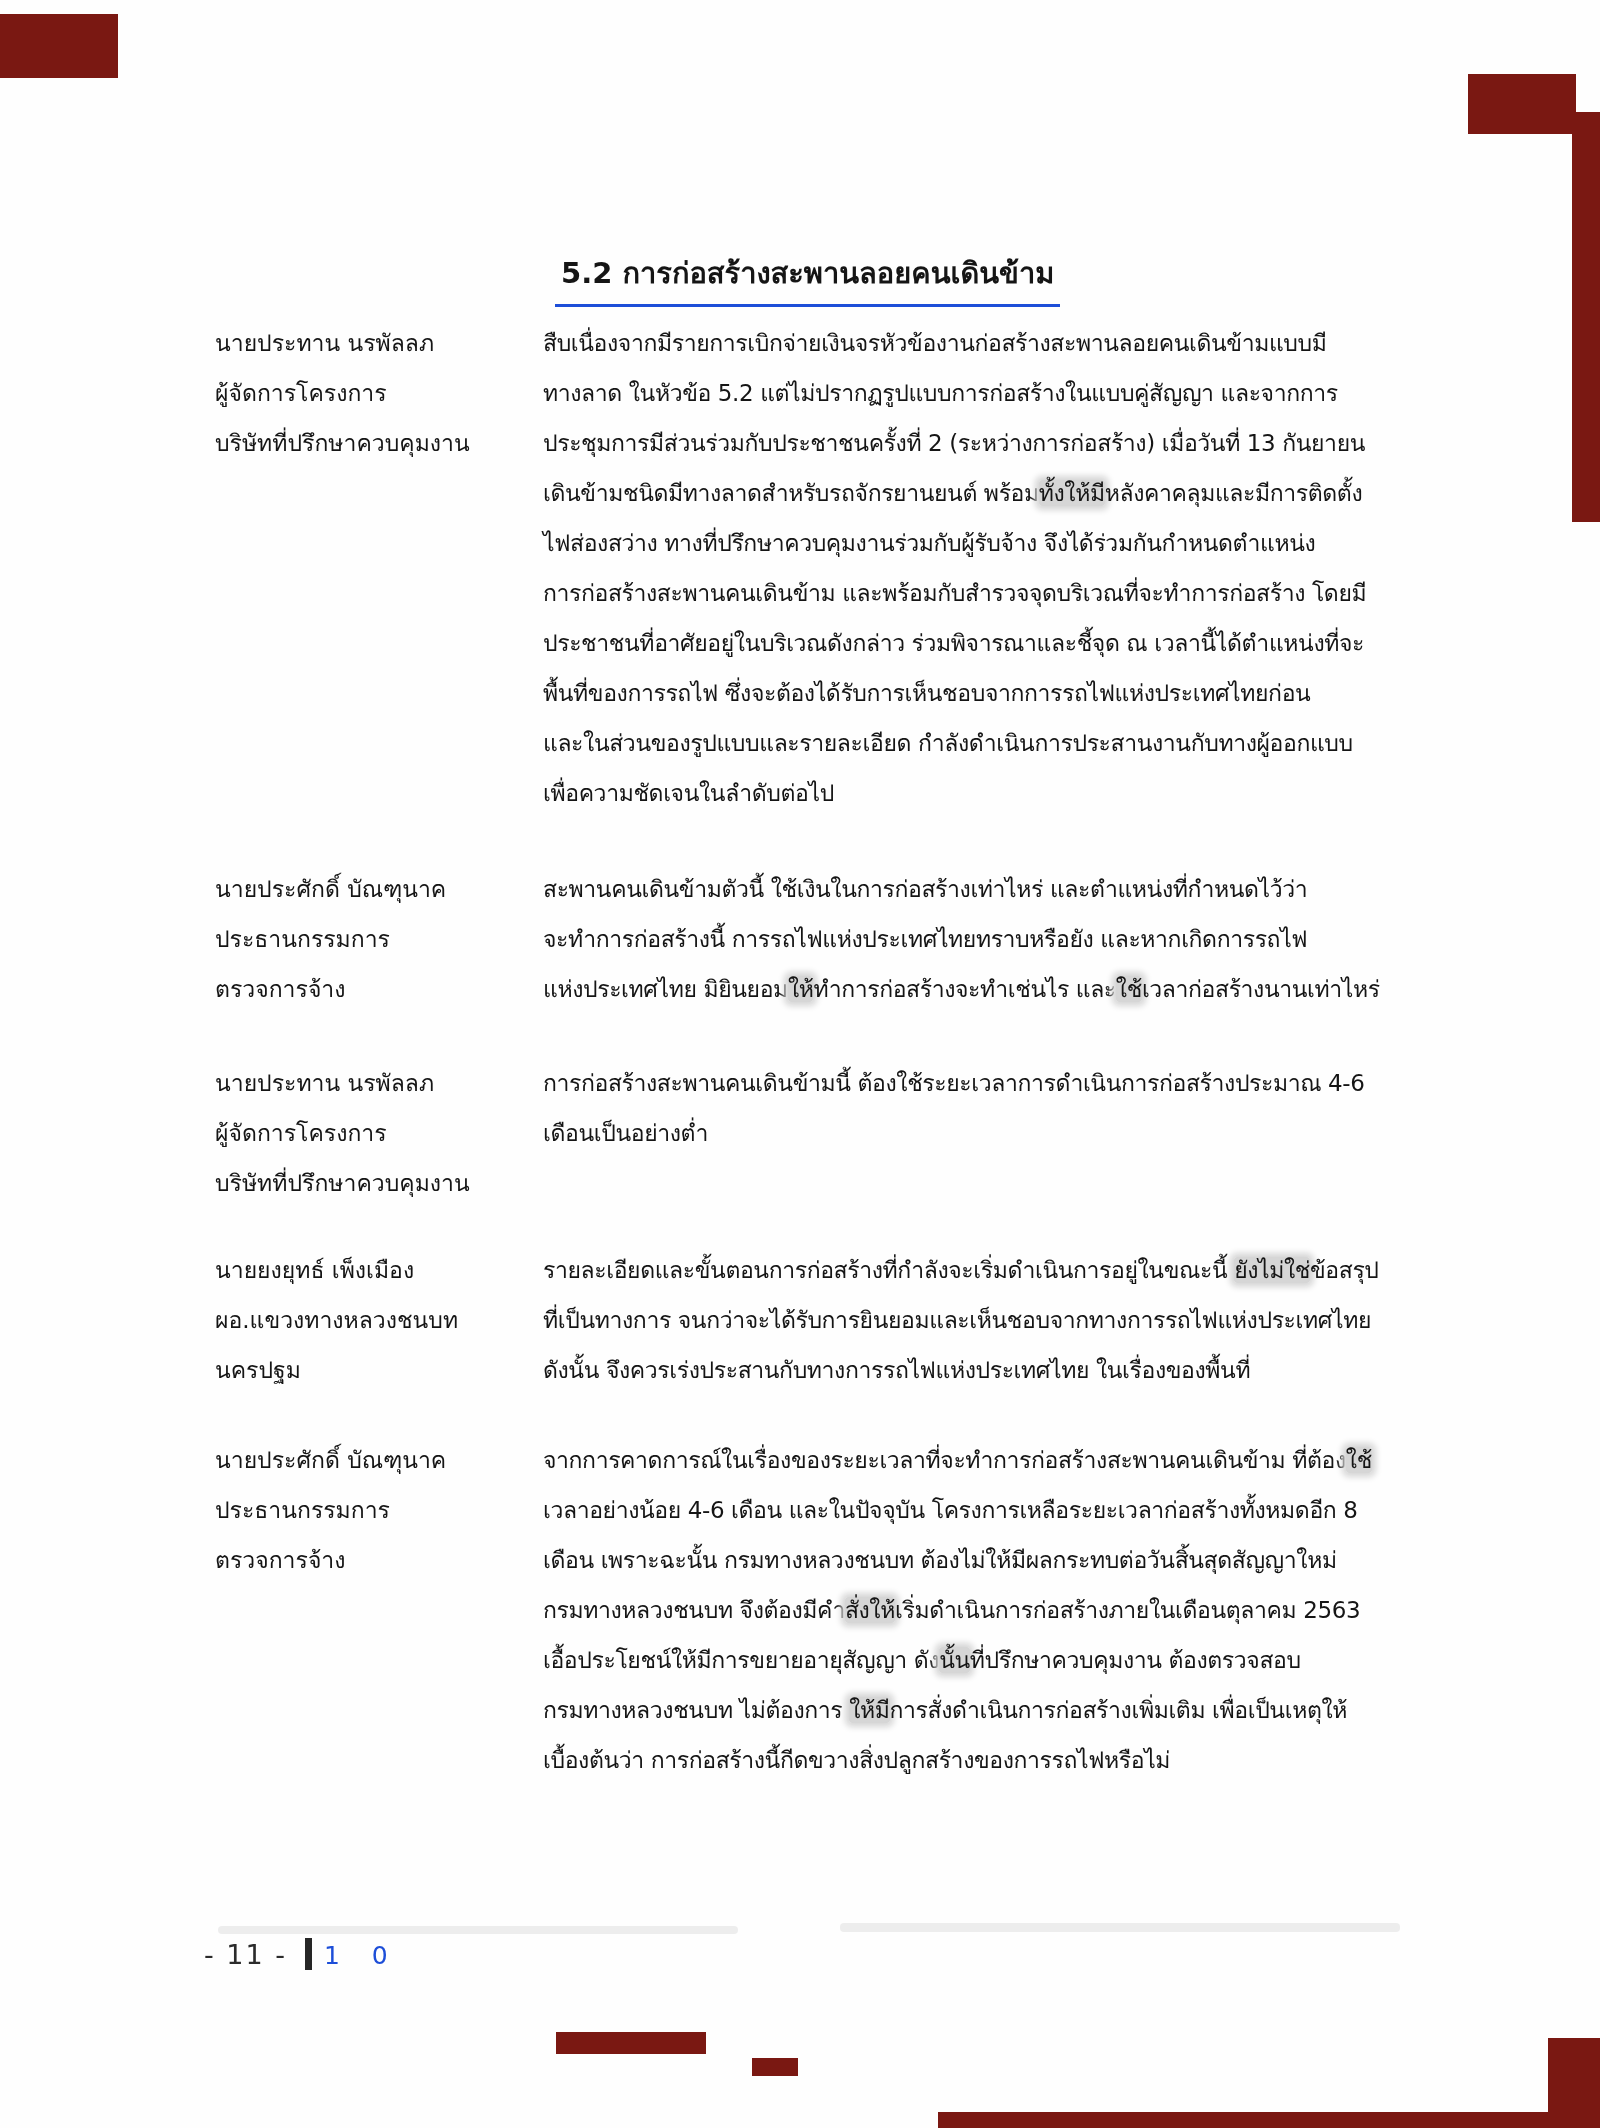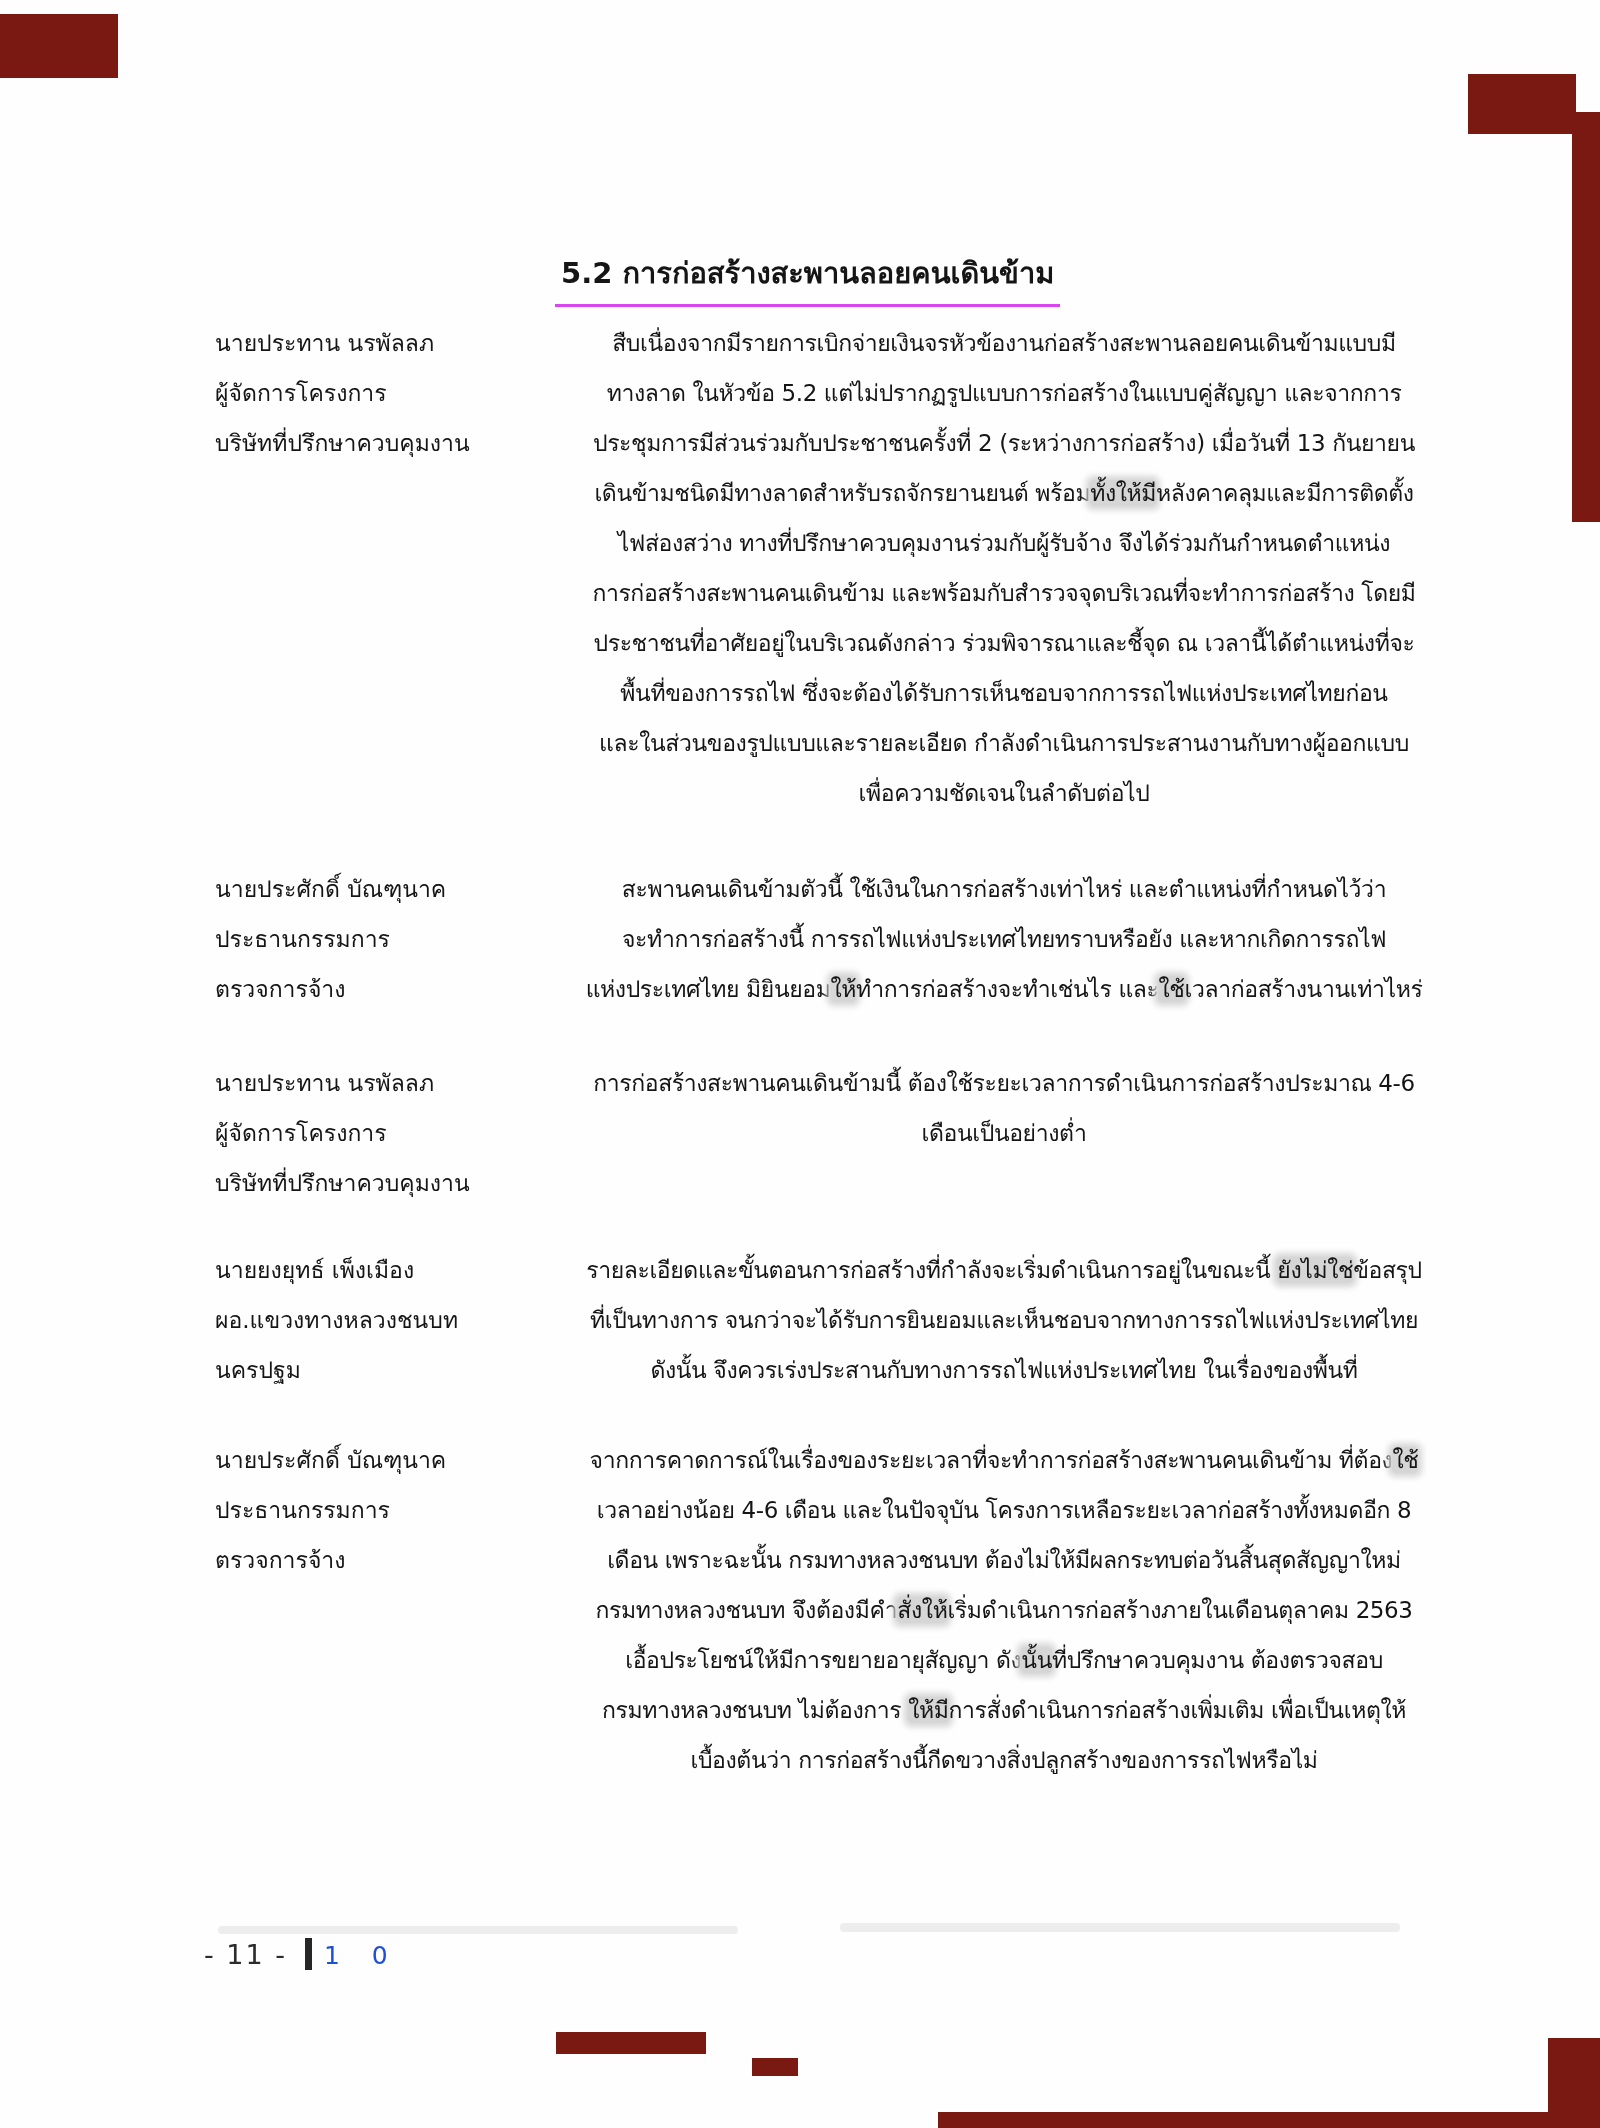--- a/index.html
+++ b/index.html
@@ -16,40 +16,40 @@
     position:absolute;
     left:555px; top:250px;
     width:440px;
     text-align:center;
     font-size:29px;
     font-weight:bold;
     white-space:nowrap;
   }
   .title .underline {
     display:inline-block;
-    border-bottom:3px solid #d946ef;
+    border-bottom:3px solid #1d4ed8;
     padding:0 6px 8px 6px;
   }
   .sections {
     position:absolute;
     left:215px; top:318px;
     width:1250px;
   }
   .section {
     display:flex;
     align-items:flex-start;
   }
   .speaker { width:328px; flex:0 0 328px; }
   .para { flex:1 1 auto; width:920px; }
   .speaker div, .para div {
     height:50px; line-height:50px;
     font-size:23px;
     white-space:nowrap;
   }
-  .para div { letter-spacing:-0.4px;text-align:center; }
+  .para div { letter-spacing:-0.4px; }
   .hl {
     background:#d6d6d6;
     box-shadow:0 0 6px 4px #d6d6d6;
     border-radius:3px;
   }
   .footer {
     position:absolute;
     left:204px; top:1926px;
     height:44px;
     display:flex; align-items:flex-end;

